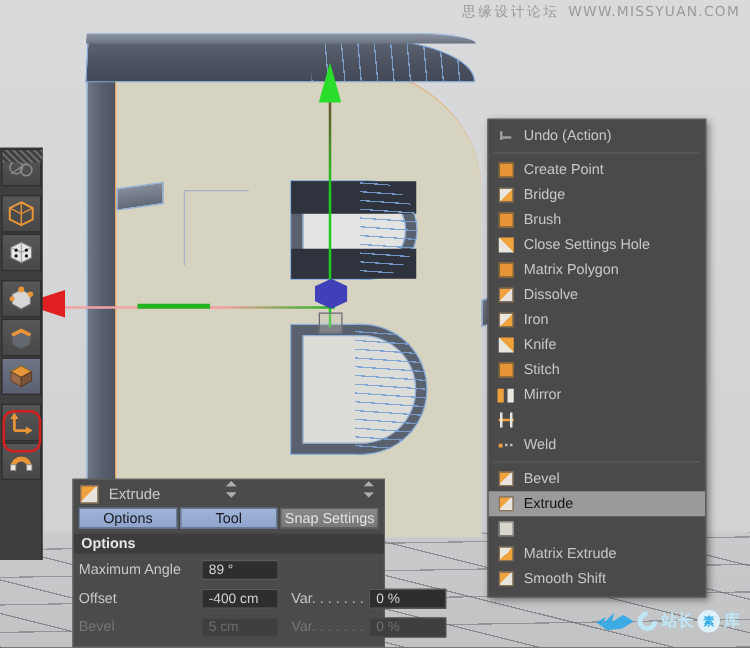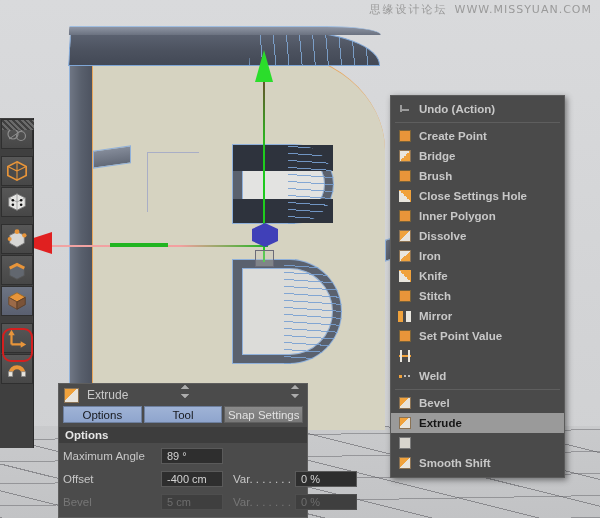--- a/index.html
+++ b/index.html
@@ -169,21 +169,21 @@
   .ctx-menu {
     position: absolute; left: 390px; top: 95px; width: 175px; padding: 3px 0 4px 0;
     background: #4a4a4a; border: 1px solid #5b5b5b;
     box-shadow: 2px 2px 6px rgba(0,0,0,.45);
   }
   .ctx-item {
     display: flex; align-items: center; height: 20px; padding: 0 6px;
     color: #c8c8c8; font-size: 11.5px; white-space: nowrap;
   }
   .ctx-item.hl { background: #9a9a9a; color: #161616; }
-  .ctx-item .lbl { line-height: 20px; font-weight: bold; }
+  .ctx-item .lbl { line-height: 20px; }
   .ctx-sep { height: 1px; background: #5e5e5e; margin: 3px 4px; }
   .ctx-ico {
     width: 15px; height: 15px; margin-right: 7px; flex: 0 0 15px;
     display:flex; align-items:center; justify-content:center; position: relative;
   }
   .ico-box { width: 12px; height: 12px; background: linear-gradient(135deg,#f0a23c 0 45%,#e8e4dc 45%); border: 1px solid #8a7254; }
   .ico-box2 { width: 12px; height: 12px; background: linear-gradient(135deg,#e9e6de 0 50%,#f0a23c 50%); border: 1px solid #8a7254; }
   .ico-dark { width: 12px; height: 12px; background: #d8d5cd; border: 1px solid #7b7b7b; }
   .ico-undo {
     width: 13px; height: 13px;
@@ -447,21 +447,21 @@
     <div class="ctx-item">
       <span class="ctx-ico">
           <span class="ico-knife"></span>
         </span>
       <span class="lbl">Close Settings Hole</span>
     </div>
     <div class="ctx-item">
       <span class="ctx-ico">
           <span class="ico-orange"></span>
         </span>
-      <span class="lbl">Inner Polygon</span>
+      <span class="lbl">Matrix Polygon</span>
     </div>
     <div class="ctx-item">
       <span class="ctx-ico">
           <span class="ico-box"></span>
         </span>
       <span class="lbl">Dissolve</span>
     </div>
     <div class="ctx-item">
       <span class="ctx-ico">
           <span class="ico-box2"></span>
@@ -481,26 +481,20 @@
       <span class="lbl">Stitch</span>
     </div>
     <div class="ctx-item">
       <span class="ctx-ico">
           <span class="ico-mirror"></span>
         </span>
       <span class="lbl">Mirror</span>
     </div>
     <div class="ctx-item">
       <span class="ctx-ico">
-          <span class="ico-orange"></span>
-        </span>
-      <span class="lbl">Set Point Value</span>
-    </div>
-    <div class="ctx-item">
-      <span class="ctx-ico">
           <span class="ico-stitch"></span>
         </span>
     </div>
     <div class="ctx-item">
       <span class="ctx-ico">
           <span class="ico-weld"></span>
         </span>
       <span class="lbl">Weld</span>
     </div>
 
@@ -515,20 +509,26 @@
     <div class="ctx-item hl">
       <span class="ctx-ico">
           <span class="ico-box"></span>
         </span>
       <span class="lbl">Extrude</span>
     </div>
     <div class="ctx-item">
       <span class="ctx-ico">
           <span class="ico-dark"></span>
         </span>
+    </div>
+    <div class="ctx-item">
+      <span class="ctx-ico">
+          <span class="ico-box2"></span>
+        </span>
+      <span class="lbl">Matrix Extrude</span>
     </div>
     <div class="ctx-item">
       <span class="ctx-ico">
           <span class="ico-box"></span>
         </span>
       <span class="lbl">Smooth Shift</span>
     </div>
   </div>
 
   <div class="dialog">
@@ -578,14 +578,21 @@
         </span>
       <span class="lab2 dim">Var. . . . . . . .</span>
       <span class="num dim">0 %</span>
       <span class="spin" style="left:232px;opacity:.45">
           <i class="up"></i>
           <i class="dn"></i>
         </span>
     </div>
   </div>
 
+  <div class="wm-bot">
+    <span class="wm-flame"></span>
+    <span class="wm-c"></span>
+    <span class="wm-txt">站长</span>
+    <span class="wm-badge">素</span>
+    <span class="wm-txt">库</span>
+  </div>
 
 </div>
 
 </body></html>

